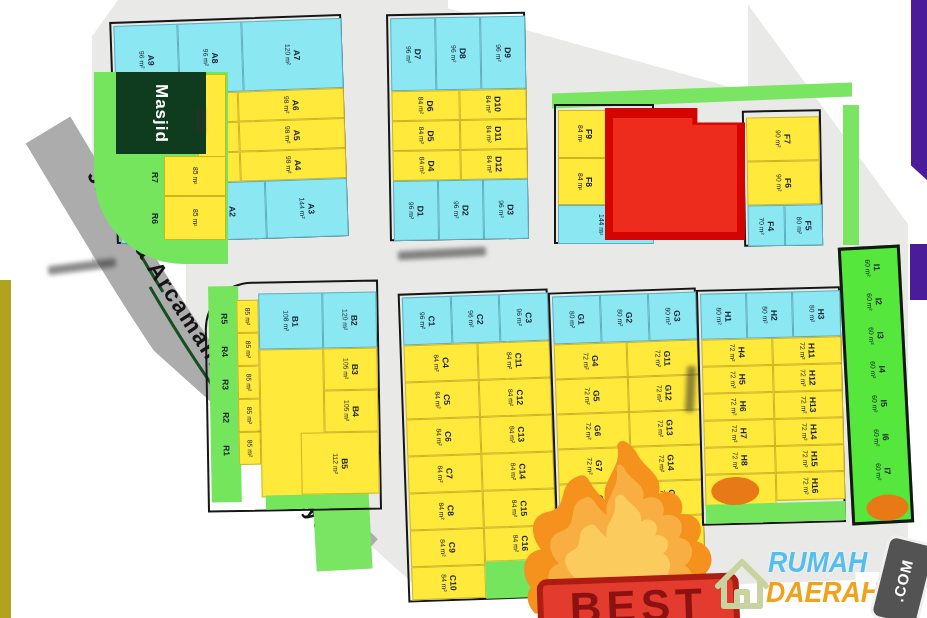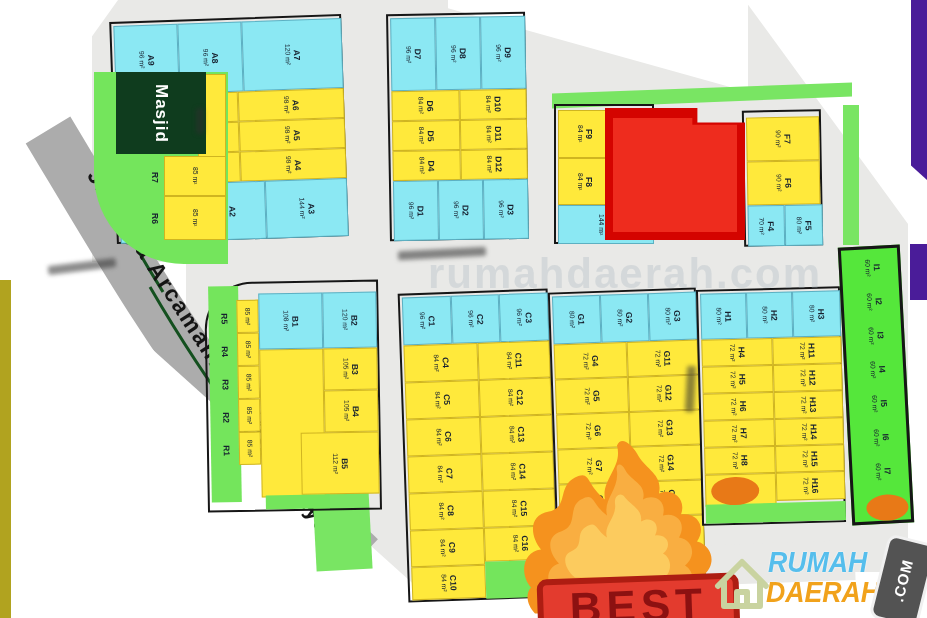--- a/index.html
+++ b/index.html
@@ -750,21 +750,20 @@
   <div class="redblk">
       <div class="inner"></div>
     </div>
 
   <div class="sm" style="left:48px;top:262px;width:68px;height:9px;transform:rotate(-7deg);"></div>
   <div class="sm" style="left:398px;top:249px;width:88px;height:9px;transform:rotate(-3deg);"></div>
   <div class="sm" style="left:686px;top:366px;width:9px;height:46px;transform:rotate(3deg);"></div>
   <div class="sm" style="left:196px;top:108px;width:8px;height:26px;"></div>
   <div class="sm" style="left:650px;top:548px;width:40px;height:8px;transform:rotate(-14deg);"></div>
 
-  <div class="wmark">rumahdaerah.com</div>
 
   <div class="whitebox"></div>
 
   <svg class="abs" style="left:505px;top:440px;" width="220" height="178" viewBox="0 0 220 175">
     <path fill="#f5921e" d="M112,4 C118,26 96,38 100,58 C80,42 86,28 70,36 C52,45 64,66 44,70 C22,74 26,96 36,108 C18,110 14,132 26,146 C20,152 22,164 30,172 L196,172 C208,160 208,142 198,134 C212,124 208,104 192,100 C202,86 192,70 176,73 C182,56 166,46 154,52 C158,32 140,28 132,12 C126,2 116,-6 112,4 Z"></path>
     <path fill="#f9ae41" d="M112,30 C114,48 98,58 102,74 C86,62 90,50 76,58 C62,66 74,84 56,90 C40,95 44,112 54,122 C40,126 40,144 52,154 L180,154 C190,144 190,130 180,124 C192,114 188,98 174,96 C182,82 172,70 158,74 C162,58 148,52 138,58 C142,42 126,40 120,28 C116,20 110,22 112,30 Z"></path>
     <path fill="#fccb5e" d="M110,62 C112,76 98,84 102,96 C90,88 92,78 80,86 C70,93 80,104 66,110 C56,114 60,128 70,136 L160,136 C168,128 166,116 158,112 C168,104 162,92 150,94 C156,82 146,74 136,80 C138,68 126,64 120,56 C116,50 109,54 110,62 Z"></path>
   </svg>
 
   <div class="banner">

